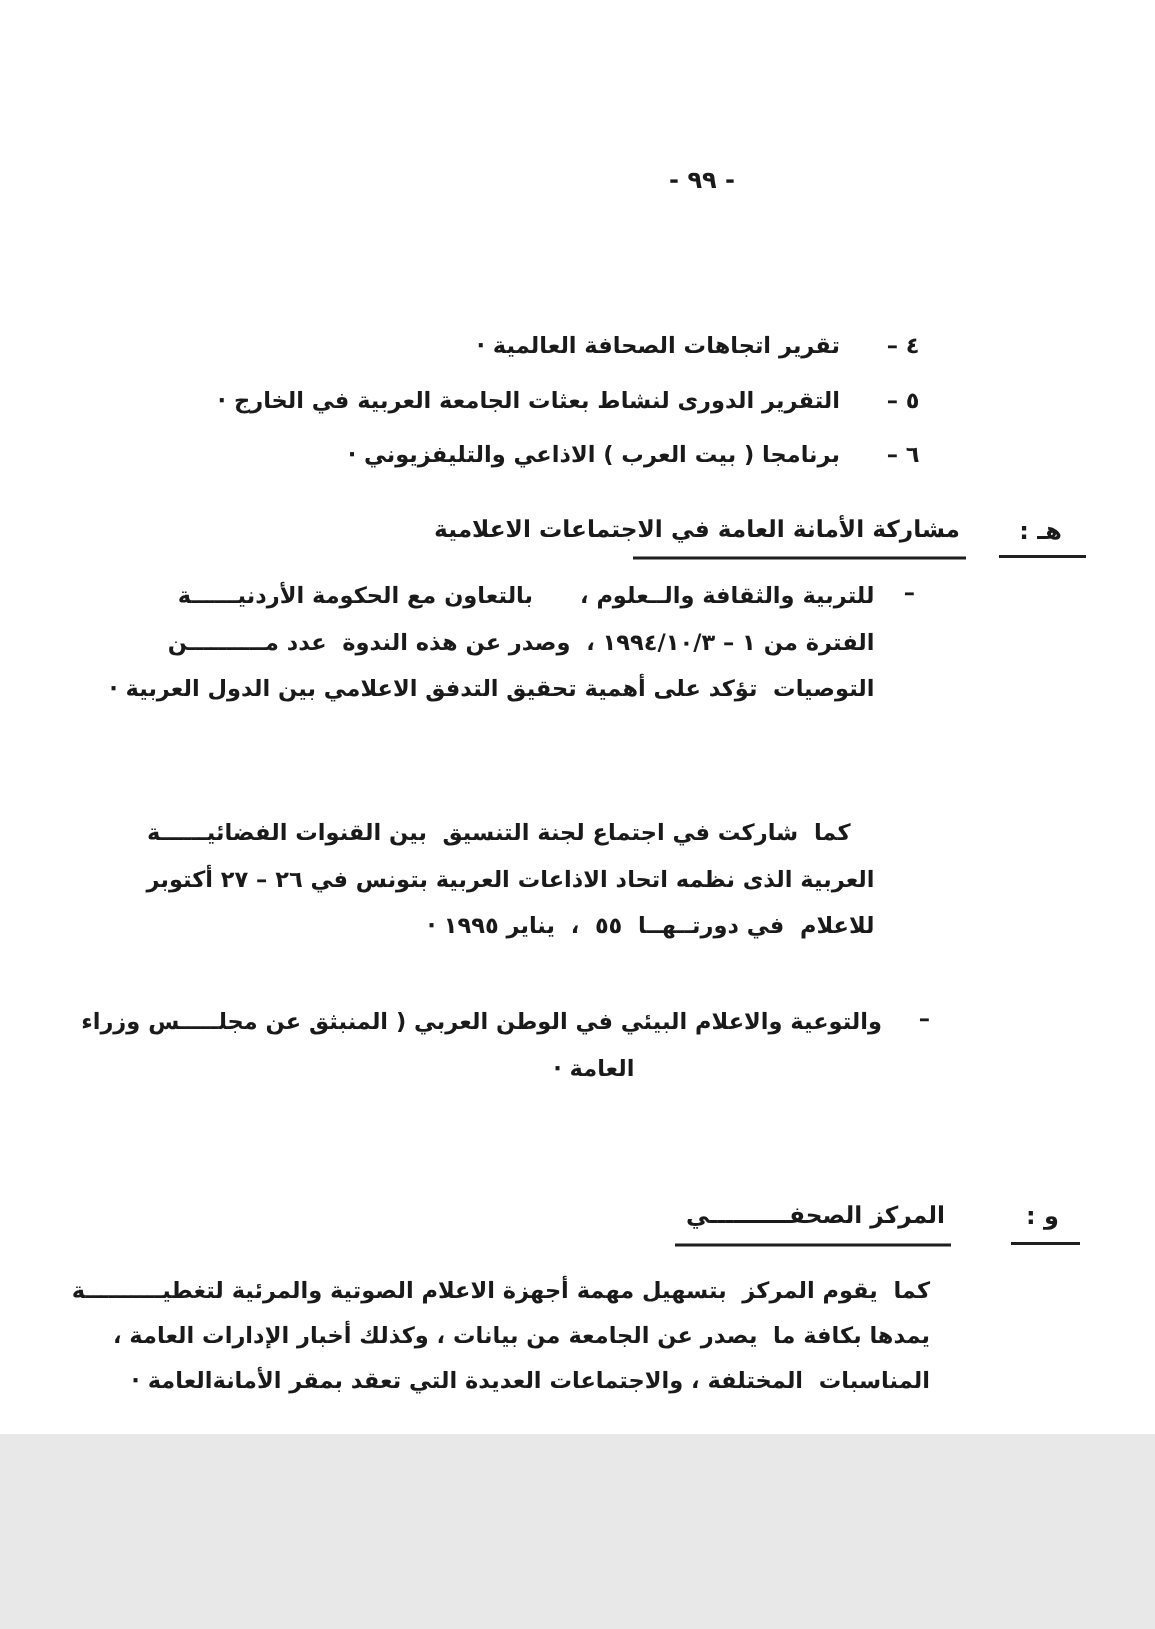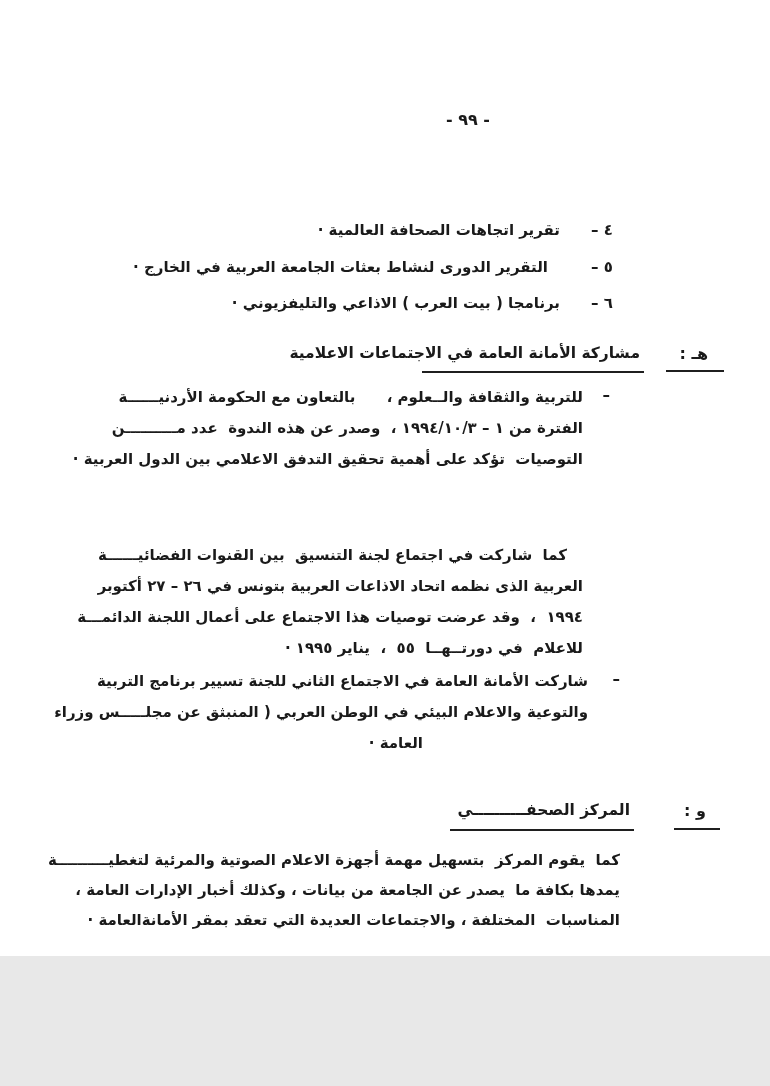--- a/index.html
+++ b/index.html
@@ -33,47 +33,45 @@
 <body>
 
 <div class="page">
 
   <div class="abs pgnum" style="top:110px;right:280px;">- ٩٩ -</div>
 
   <div class="abs item-num" style="top:221px;right:157px;">٤ –</div>
   <div class="abs item-text" style="top:221px;right:210px;">تقرير اتجاهات الصحافة العالمية ·</div>
 
   <div class="abs item-num" style="top:258px;right:157px;">٥ –</div>
-  <div class="abs item-text" style="top:258px;right:222px;">التقرير الدورى لنشاط بعثات الجامعة العربية في الخارج ·</div>
+  <div class="abs item-text" style="top:258px;right:210px;">التقرير الدورى لنشاط بعثات الجامعة العربية في الخارج ·</div>
 
   <div class="abs item-num" style="top:294px;right:157px;">٦ –</div>
   <div class="abs item-text" style="top:294px;right:210px;">برنامجا ( بيت العرب ) الاذاعي والتليفزيوني ·</div>
 
   <div class="abs sec-marker" style="top:344px;right:62px;">هـ :</div>
   <div class="rule" style="top:370px;right:46px;width:58px;"></div>
   <div class="abs sec-title" style="top:344px;right:130px;">مشاركة الأمانة العامة في الاجتماعات الاعلامية</div>
   <div class="rule" style="top:371px;right:126px;width:222px;"></div>
 
   <div class="abs bullet" style="top:386px;right:160px;">–</div>
   <div class="para p31" style="top:382px;right:187px;">
     <div class="ln">للتربية والثقافة والــعلوم ،&nbsp;&nbsp;&nbsp;&nbsp;&nbsp; بالتعاون مع الحكومة الأردنيــــــة</div>
     <div class="ln">الفترة من ١ – ١٩٩٤/١٠/٣ ،&nbsp; وصدر عن هذه الندوة&nbsp; عدد مــــــــــن</div>
     <div class="ln">التوصيات&nbsp; تؤكد على أهمية تحقيق التدفق الاعلامي بين الدول العربية ·</div>
   </div>
 
   <div class="para p31" style="top:540px;right:187px;">
     <div class="ln indent1">كما&nbsp; شاركت في اجتماع لجنة التنسيق&nbsp; بين القنوات الفضائيــــــة</div>
     <div class="ln">العربية الذى نظمه اتحاد الاذاعات العربية بتونس في ٢٦ – ٢٧ أكتوبر</div>
-    <div class="ln">١٩٩٤&nbsp; ،&nbsp; وقد عرضت توصيات هذا الاجتماع على أعمال اللجنة الدائمـــة</div>
     <div class="ln">للاعلام&nbsp; في دورتــهــا&nbsp; ٥٥&nbsp; ،&nbsp; يناير ١٩٩٥ ·</div>
   </div>
 
   <div class="abs bullet" style="top:670px;right:150px;">–</div>
   <div class="para p31" style="top:666px;right:182px;">
-    <div class="ln">شاركت الأمانة العامة في الاجتماع الثاني للجنة تسيير برنامج التربية</div>
     <div class="ln">والتوعية والاعلام البيئي في الوطن العربي ( المنبثق عن مجلـــــس وزراء</div>
     <div class="ln indent-last">العامة ·</div>
   </div>
 
   <div class="abs sec-marker" style="top:801px;right:64px;">و :</div>
   <div class="rule" style="top:828px;right:50px;width:46px;"></div>
   <div class="abs sec-title" style="top:801px;right:140px;">المركز الصحفــــــــــي</div>
   <div class="rule" style="top:829px;right:136px;width:184px;"></div>
 
   <div class="para p30" style="top:845px;right:150px;">

